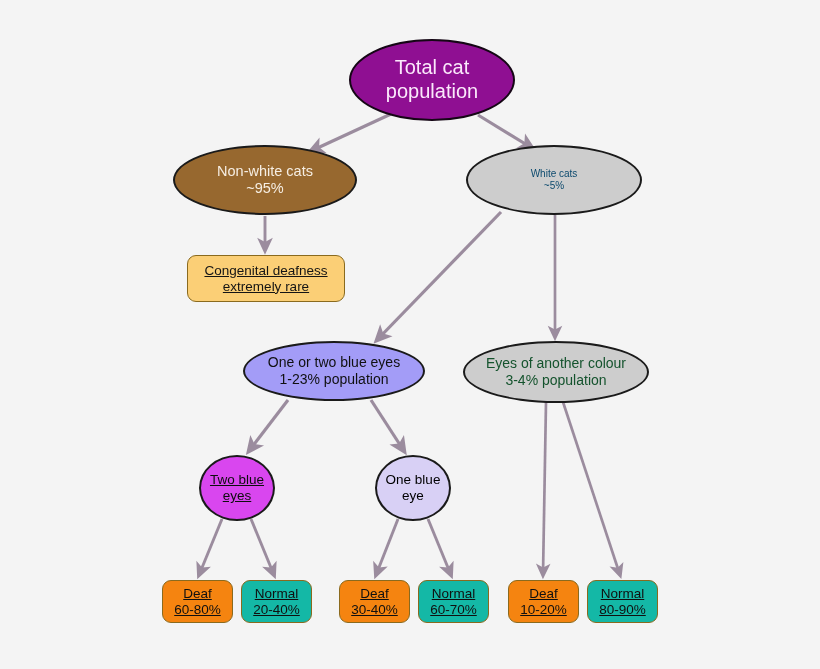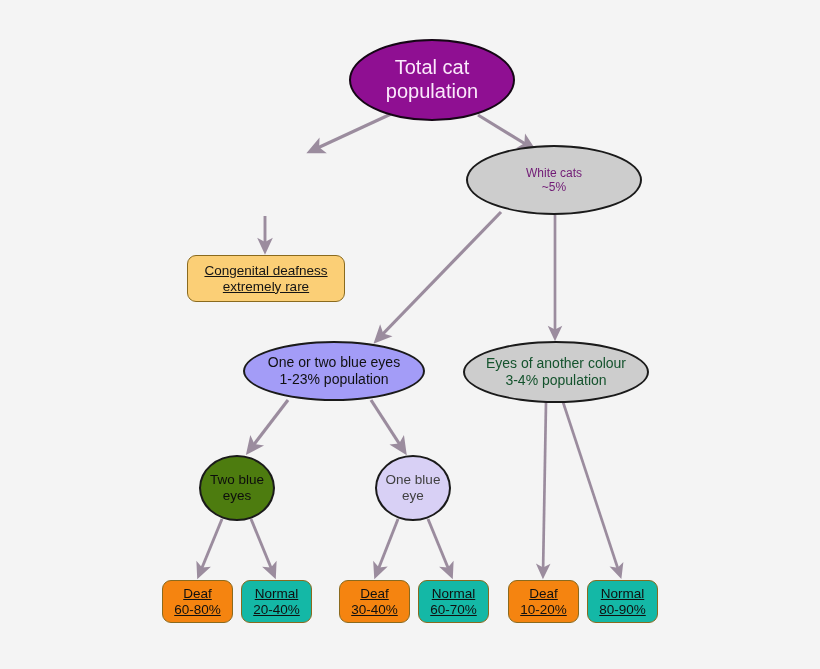--- a/index.html
+++ b/index.html
@@ -60,22 +60,22 @@
   }
   #node-nonwhite {
     left: 173px; top: 145px; width: 184px; height: 70px;
     background: #97682f;
     color: #f6eee3;
     font-size: 14.5px;
   }
   #node-white {
     left: 466px; top: 145px; width: 176px; height: 70px;
     background: #cdcdcd;
-    color: #701a75;
-    font-size: 12px;
+    color: #0c4a6e;
+    font-size: 10px;
     justify-content: flex-end;
   }
   #node-congenital {
     left: 187px; top: 255px; width: 158px; height: 47px;
     background: #fbcf76;
     color: #141414;
     font-size: 13.5px;
   }
   #node-blueeyes {
     left: 243px; top: 341px; width: 182px; height: 60px;
@@ -84,28 +84,29 @@
     font-size: 14px;
   }
   #node-othercolour {
     left: 463px; top: 341px; width: 186px; height: 62px;
     background: #cdcdcd;
     color: #14532d;
     font-size: 14px;
   }
   #node-twoblue {
     left: 199px; top: 455px; width: 76px; height: 66px;
-    background: #4d7c0f;
+    background: #d946ef;
     color: #0d0d0d;
     font-size: 13.5px;
+    text-decoration: underline;
   }
   #node-oneblue {
     left: 375px; top: 455px; width: 76px; height: 66px;
     background: #d8d0f5;
-    color: #404040;
+    color: #000000;
     font-size: 13.5px;
   }
   .leaf {
     width: 71px;
     height: 43px;
     top: 580px;
     font-size: 13.5px;
     color: #101010;
   }
   .leaf.deaf   { background: #f58410; }
@@ -143,20 +144,24 @@
       <line x1="546" y1="402" x2="543" y2="575" stroke-width="2.7"></line>
       <line x1="563" y1="402" x2="620" y2="575" stroke-width="2.7"></line>
     </g>
   </svg>
 
   <div class="node ellipse" id="node-total">
     <span class="lbl">Total cat
 population</span>
   </div>
 
+  <div class="node ellipse" id="node-nonwhite">
+    <span class="lbl">Non-white cats
+~95%</span>
+  </div>
 
   <div class="node ellipse" id="node-white">
     <span class="lbl">White cats
 ~5%</span>
   </div>
 
   <div class="node rounded-box" id="node-congenital">
     <span class="lbl">Congenital deafness
 extremely rare</span>
   </div>

